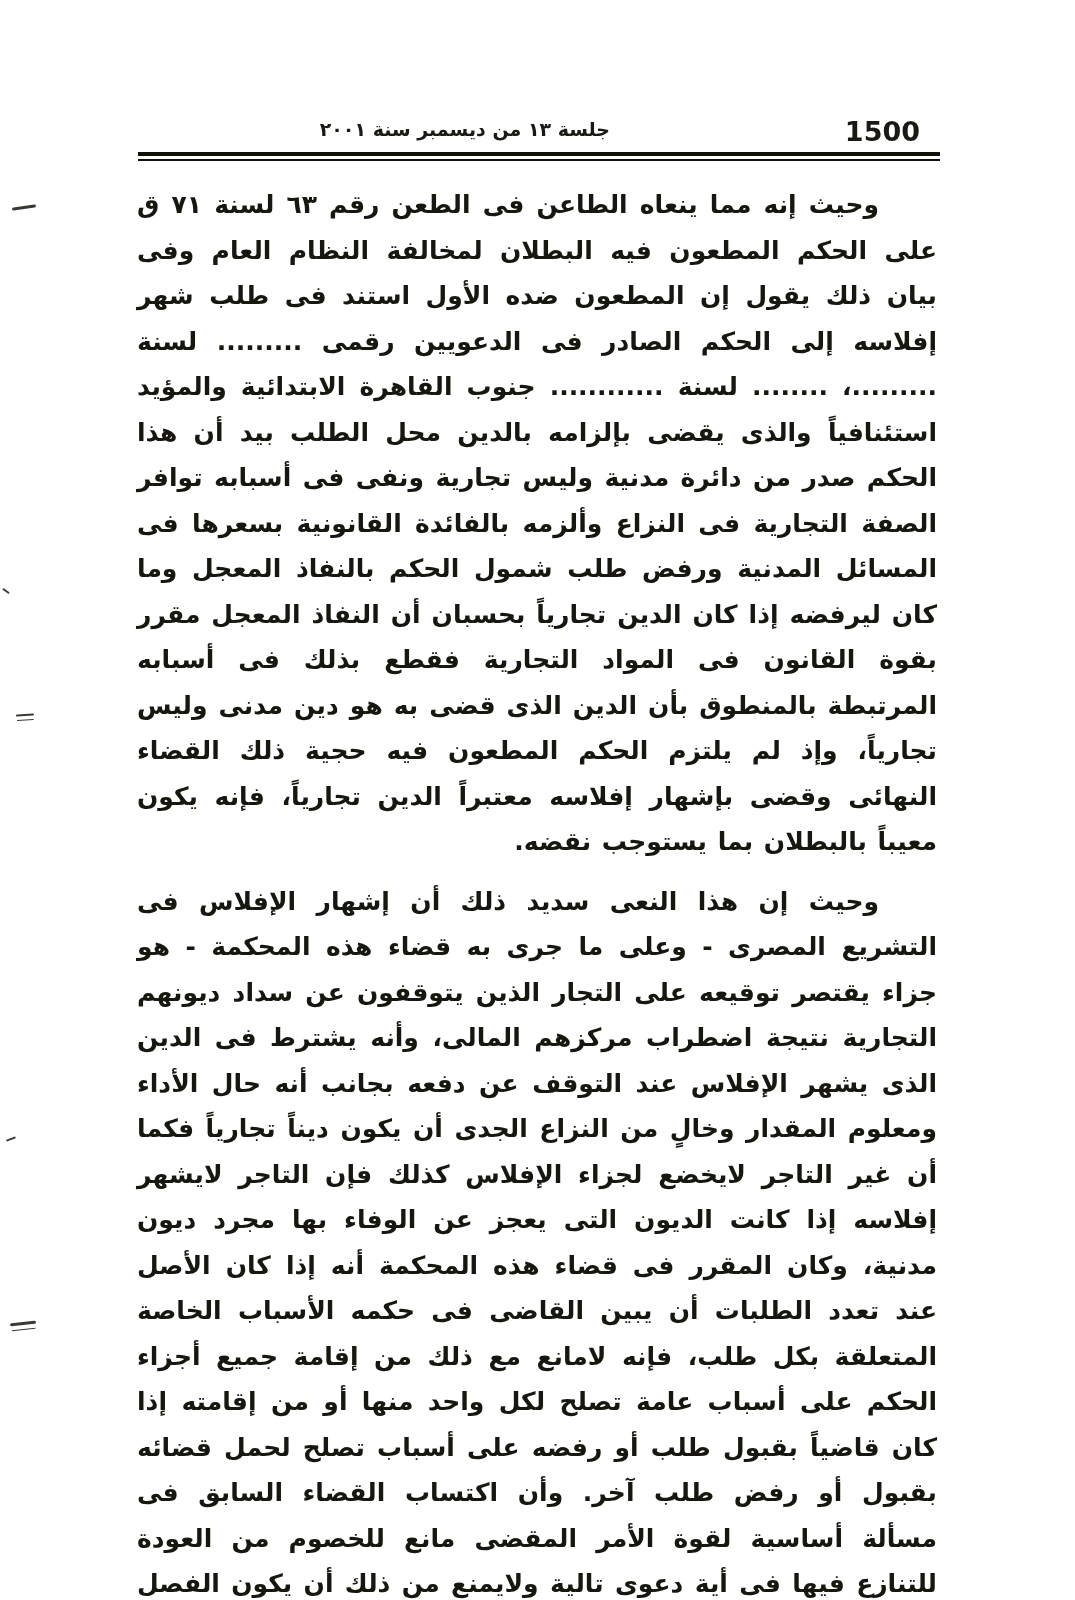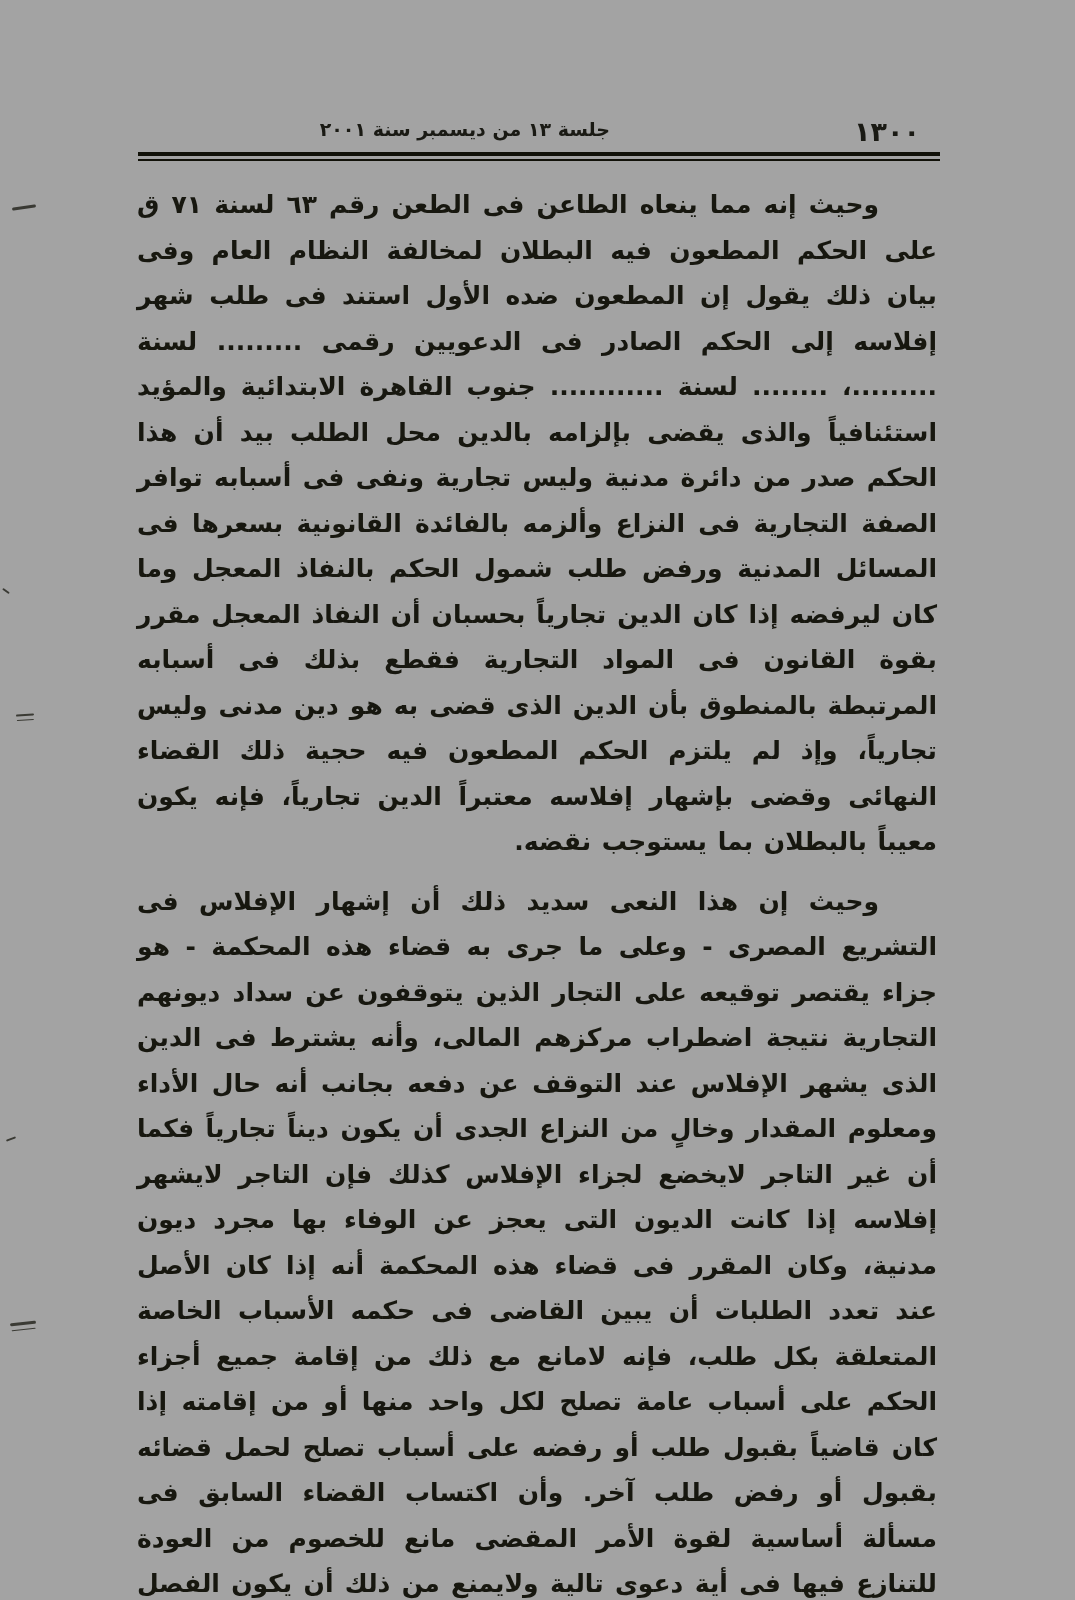--- a/index.html
+++ b/index.html
@@ -7,21 +7,21 @@
   html, body {
     background: #e9e9e6;
     font-family: "DejaVu Sans", sans-serif;
   }
 
   .page {
     position: relative;
     width: 1075px;
     height: 1600px;
     margin: 0 auto;
-    background: #a3a3a3;
+    background: #ffffff;
     color: #141410;
     overflow: hidden;
     direction: rtl;
   }
 
   
   .header {
     position: absolute;
     top: 116px;
     right: 135px;
@@ -97,21 +97,21 @@
 <div class="page">
 
   <div class="margin-mark mark-1"></div>
   <div class="margin-mark mark-2"></div>
   <div class="margin-mark mark-3"></div>
   <div class="margin-mark mark-4"></div>
   <div class="margin-mark mark-5"></div>
 
   <div class="header">
     <div class="header-title">جلسة ١٣ من ديسمبر سنة ٢٠٠١</div>
-    <div class="page-number">١٣٠٠</div>
+    <div class="page-number">1500</div>
   </div>
 
   <div class="header-rule"></div>
 
   <main class="body-text">
     <p class="para">وحيث إنه مما ينعاه الطاعن فى الطعن رقم ٦٣ لسنة ٧١ ق على الحكم المطعون فيه البطلان لمخالفة النظام العام وفى بيان ذلك يقول إن المطعون ضده الأول استند فى طلب شهر إفلاسه إلى الحكم الصادر فى الدعويين رقمى ......... لسنة .........، ........ لسنة ............ جنوب القاهرة الابتدائية والمؤيد استئنافياً والذى يقضى بإلزامه بالدين محل الطلب بيد أن هذا الحكم صدر من دائرة مدنية وليس تجارية ونفى فى أسبابه توافر الصفة التجارية فى النزاع وألزمه بالفائدة القانونية بسعرها فى المسائل المدنية ورفض طلب شمول الحكم بالنفاذ المعجل وما كان ليرفضه إذا كان الدين تجارياً بحسبان أن النفاذ المعجل مقرر بقوة القانون فى المواد التجارية فقطع بذلك فى أسبابه المرتبطة بالمنطوق بأن الدين الذى قضى به هو دين مدنى وليس تجارياً، وإذ لم يلتزم الحكم المطعون فيه حجية ذلك القضاء النهائى وقضى بإشهار إفلاسه معتبراً الدين تجارياً، فإنه يكون معيباً بالبطلان بما يستوجب نقضه.</p>
     <p class="para">وحيث إن هذا النعى سديد ذلك أن إشهار الإفلاس فى التشريع المصرى - وعلى ما جرى به قضاء هذه المحكمة - هو جزاء يقتصر توقيعه على التجار الذين يتوقفون عن سداد ديونهم التجارية نتيجة اضطراب مركزهم المالى، وأنه يشترط فى الدين الذى يشهر الإفلاس عند التوقف عن دفعه بجانب أنه حال الأداء ومعلوم المقدار وخالٍ من النزاع الجدى أن يكون ديناً تجارياً فكما أن غير التاجر لايخضع لجزاء الإفلاس كذلك فإن التاجر لايشهر إفلاسه إذا كانت الديون التى يعجز عن الوفاء بها مجرد ديون مدنية، وكان المقرر فى قضاء هذه المحكمة أنه إذا كان الأصل عند تعدد الطلبات أن يبين القاضى فى حكمه الأسباب الخاصة المتعلقة بكل طلب، فإنه لامانع مع ذلك من إقامة جميع أجزاء الحكم على أسباب عامة تصلح لكل واحد منها أو من إقامته إذا كان قاضياً بقبول طلب أو رفضه على أسباب تصلح لحمل قضائه بقبول أو رفض طلب آخر. وأن اكتساب القضاء السابق فى مسألة أساسية لقوة الأمر المقضى مانع للخصوم من العودة للتنازع فيها فى أية دعوى تالية ولايمنع من ذلك أن يكون الفصل فيها قد جاء بأسباب الحكم السابق إذا ارتبطت الأسباب بالمنطوق ارتباطاً وثيقاً لايقوم المنطوق بدونها، لما كان ذلك وكان المطعون ضده الأول قد طلب شهر إفلاس الطاعن لتوقفه عن دفع ديونه التجارية المقضى لصالحه بها بموجب الحكم الصادر فى الدعويين رقمى ......... سنة .........، .......... سنة .......... جنوب القاهرة الابتدائية والمؤيد</p>
   </main>
 
 </div>

